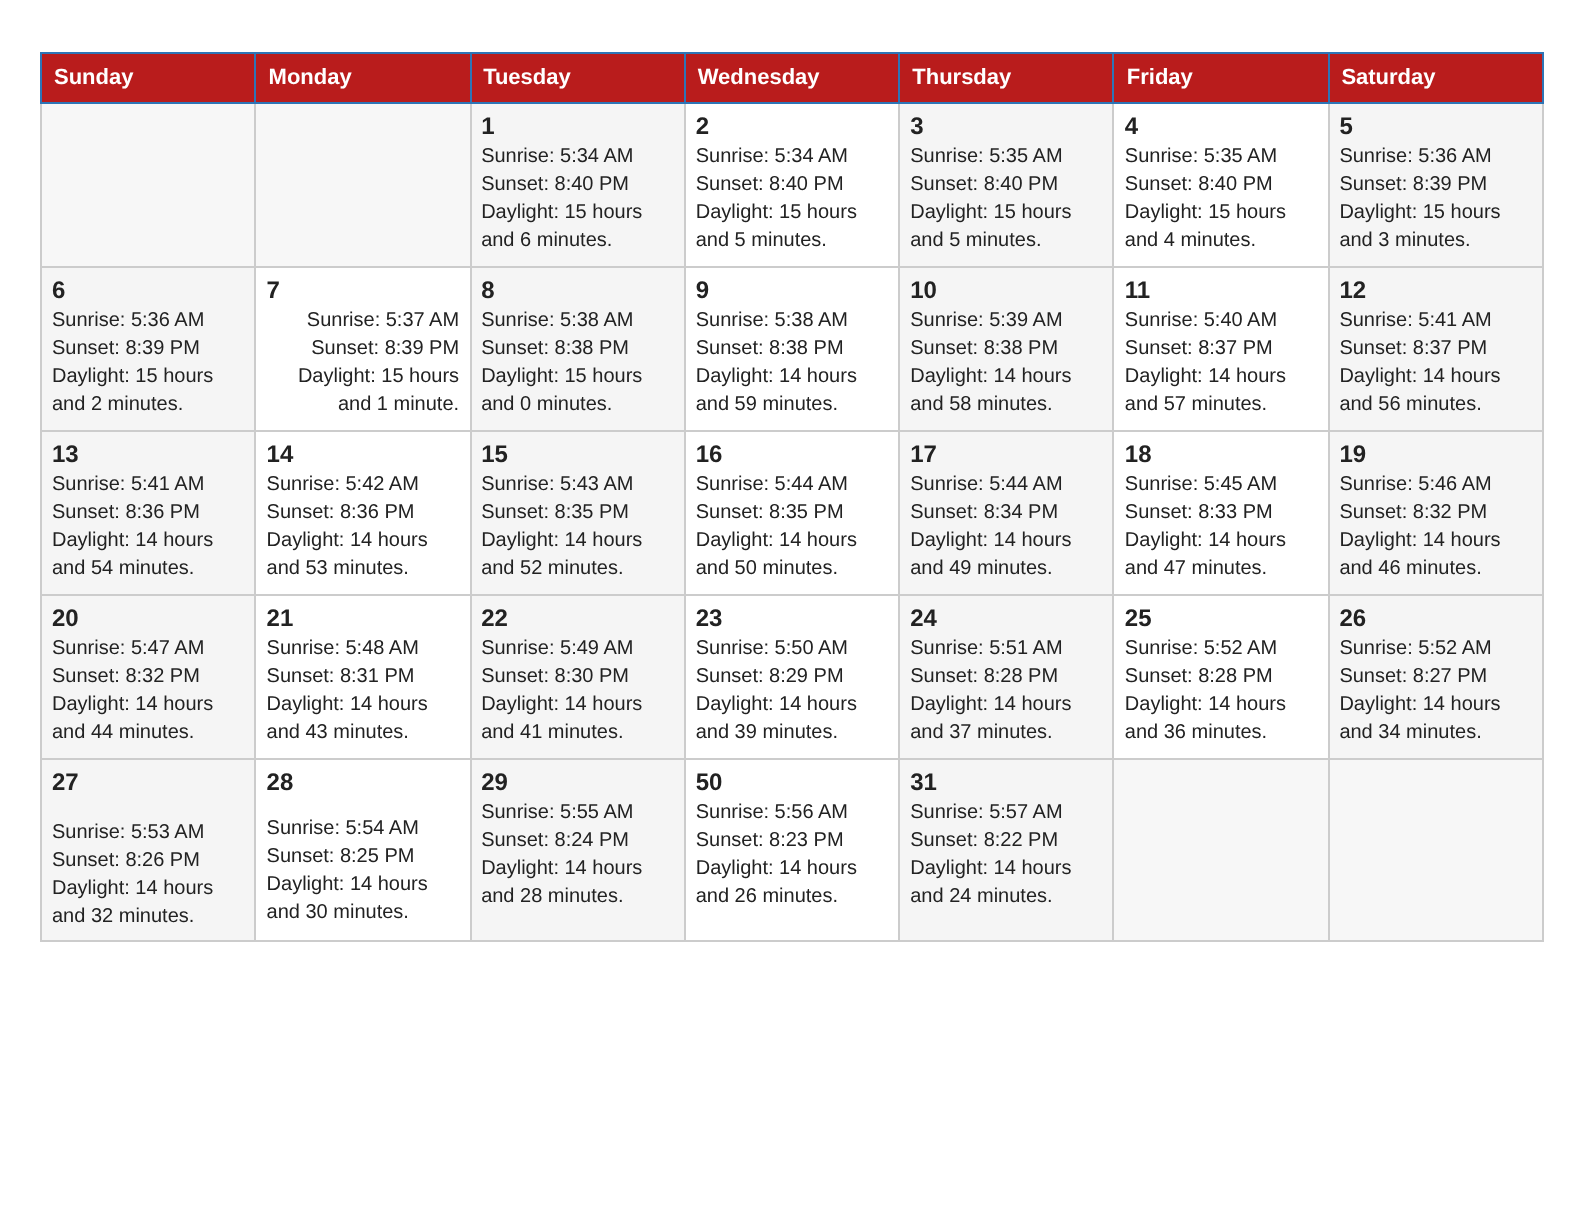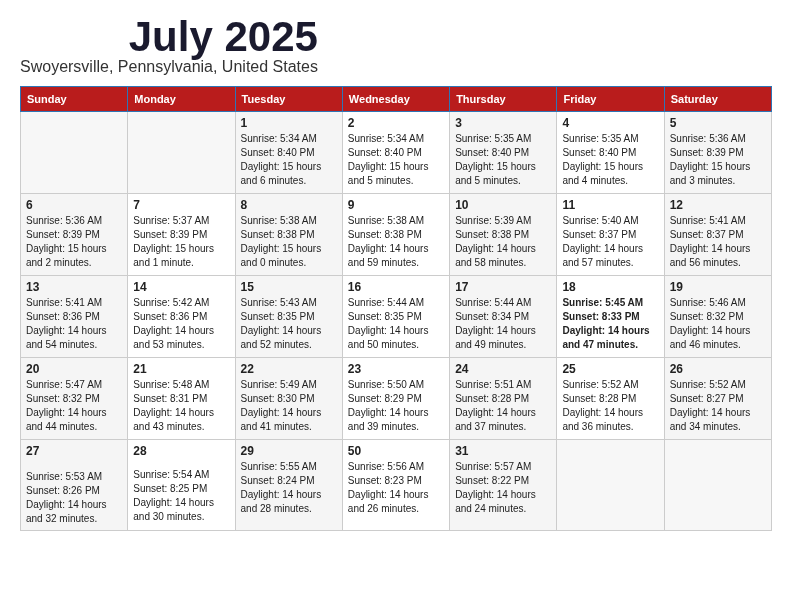--- a/index.html
+++ b/index.html
@@ -99,24 +99,20 @@
     }
     
     .row-odd td { background: #f7f7f7; }
     .row-even td { background: #ffffff; }
     .row-odd td.empty-cell { background: #f7f7f7 !important; }
   </style>
 </head>
 <body>
 
 <div class="header">
-  <div class="title-block">
-    <div class="month-title">July 2025</div>
-    <div class="location-title">Swoyersville, Pennsylvania, United States</div>
-  </div>
 </div>
 
 <table class="calendar">
   <thead>
     <tr>
     <th>Sunday</th>
         <th>Monday</th>
         <th>Tuesday</th>
         <th>Wednesday</th>
         <th>Thursday</th>
@@ -161,21 +157,21 @@
       </tr>
       <tr class="row-even">
         <td>
           <span class="day-number">6</span>
           <div class="day-info" style="white-space: pre-line;">Sunrise: 5:36 AM
 Sunset: 8:39 PM
 Daylight: 15 hours and 2 minutes.</div>
         </td>
         <td>
           <span class="day-number">7</span>
-          <div class="day-info" style="white-space: pre-line;">Sunrise: 5:37 AM
+          <div class="day-info" style="white-space: pre-line; text-align: right;">Sunrise: 5:37 AM
 Sunset: 8:39 PM
 Daylight: 15 hours and 1 minute.</div>
         </td>
         <td>
           <span class="day-number">8</span>
           <div class="day-info" style="white-space: pre-line;">Sunrise: 5:38 AM
 Sunset: 8:38 PM
 Daylight: 15 hours and 0 minutes.</div>
         </td>
         <td>
@@ -229,21 +225,21 @@
 Daylight: 14 hours and 50 minutes.</div>
         </td>
         <td>
           <span class="day-number">17</span>
           <div class="day-info" style="white-space: pre-line;">Sunrise: 5:44 AM
 Sunset: 8:34 PM
 Daylight: 14 hours and 49 minutes.</div>
         </td>
         <td>
           <span class="day-number">18</span>
-          <div class="day-info" style="white-space: pre-line; font-weight: bold;">Sunrise: 5:45 AM
+          <div class="day-info" style="white-space: pre-line;">Sunrise: 5:45 AM
 Sunset: 8:33 PM
 Daylight: 14 hours and 47 minutes.</div>
         </td>
         <td>
           <span class="day-number">19</span>
           <div class="day-info" style="white-space: pre-line;">Sunrise: 5:46 AM
 Sunset: 8:32 PM
 Daylight: 14 hours and 46 minutes.</div>
         </td>
       </tr>

